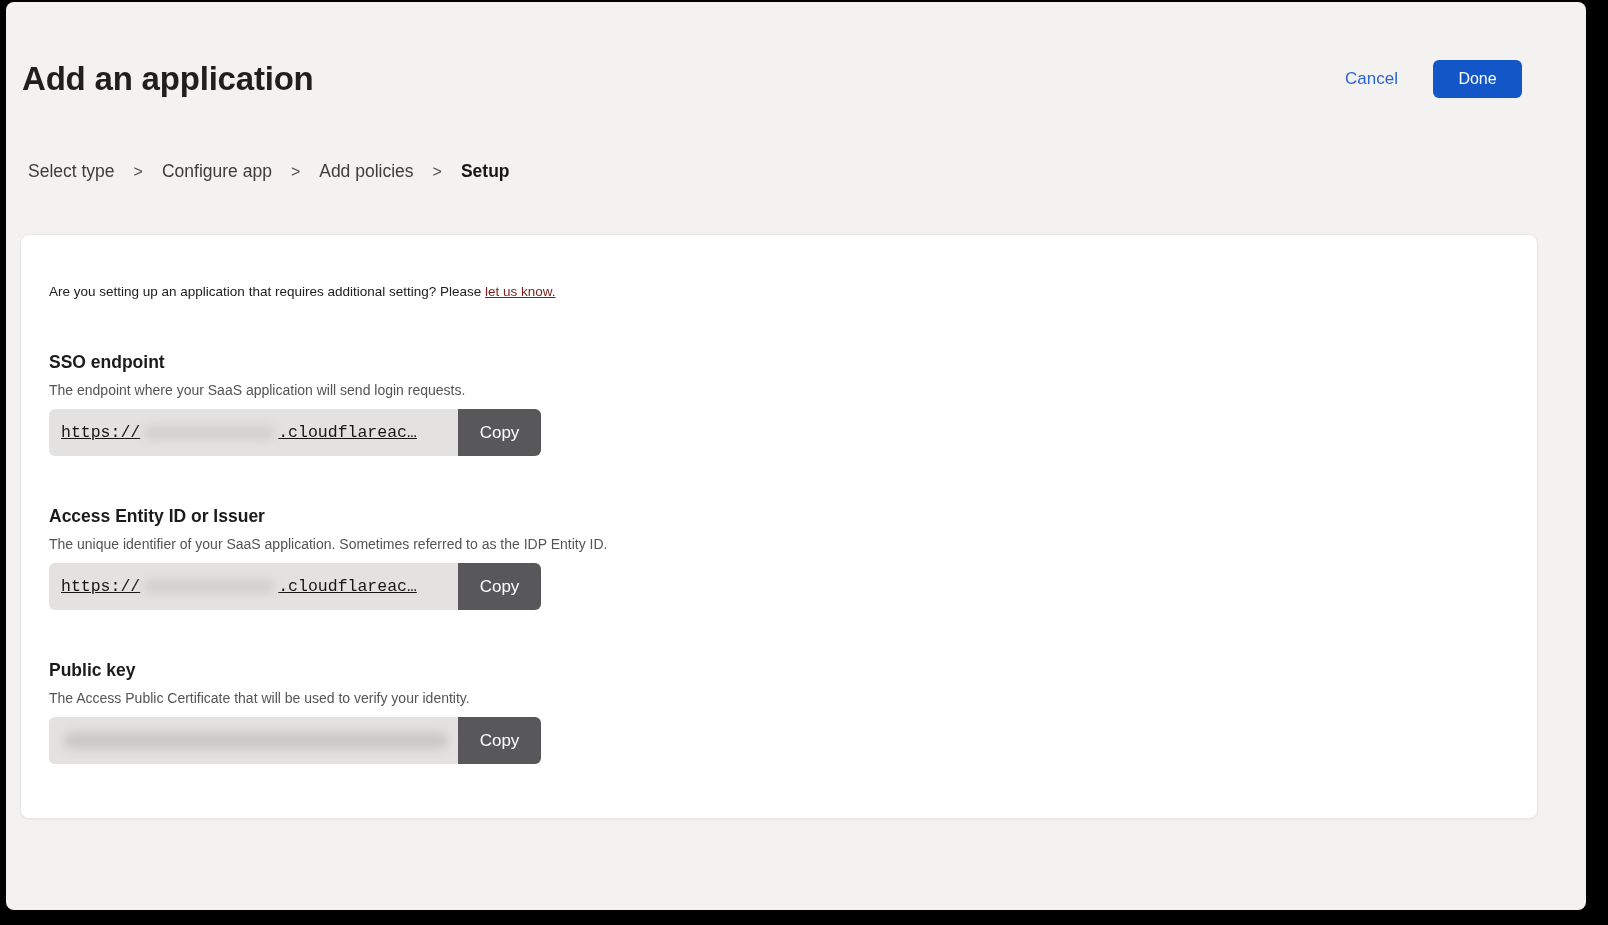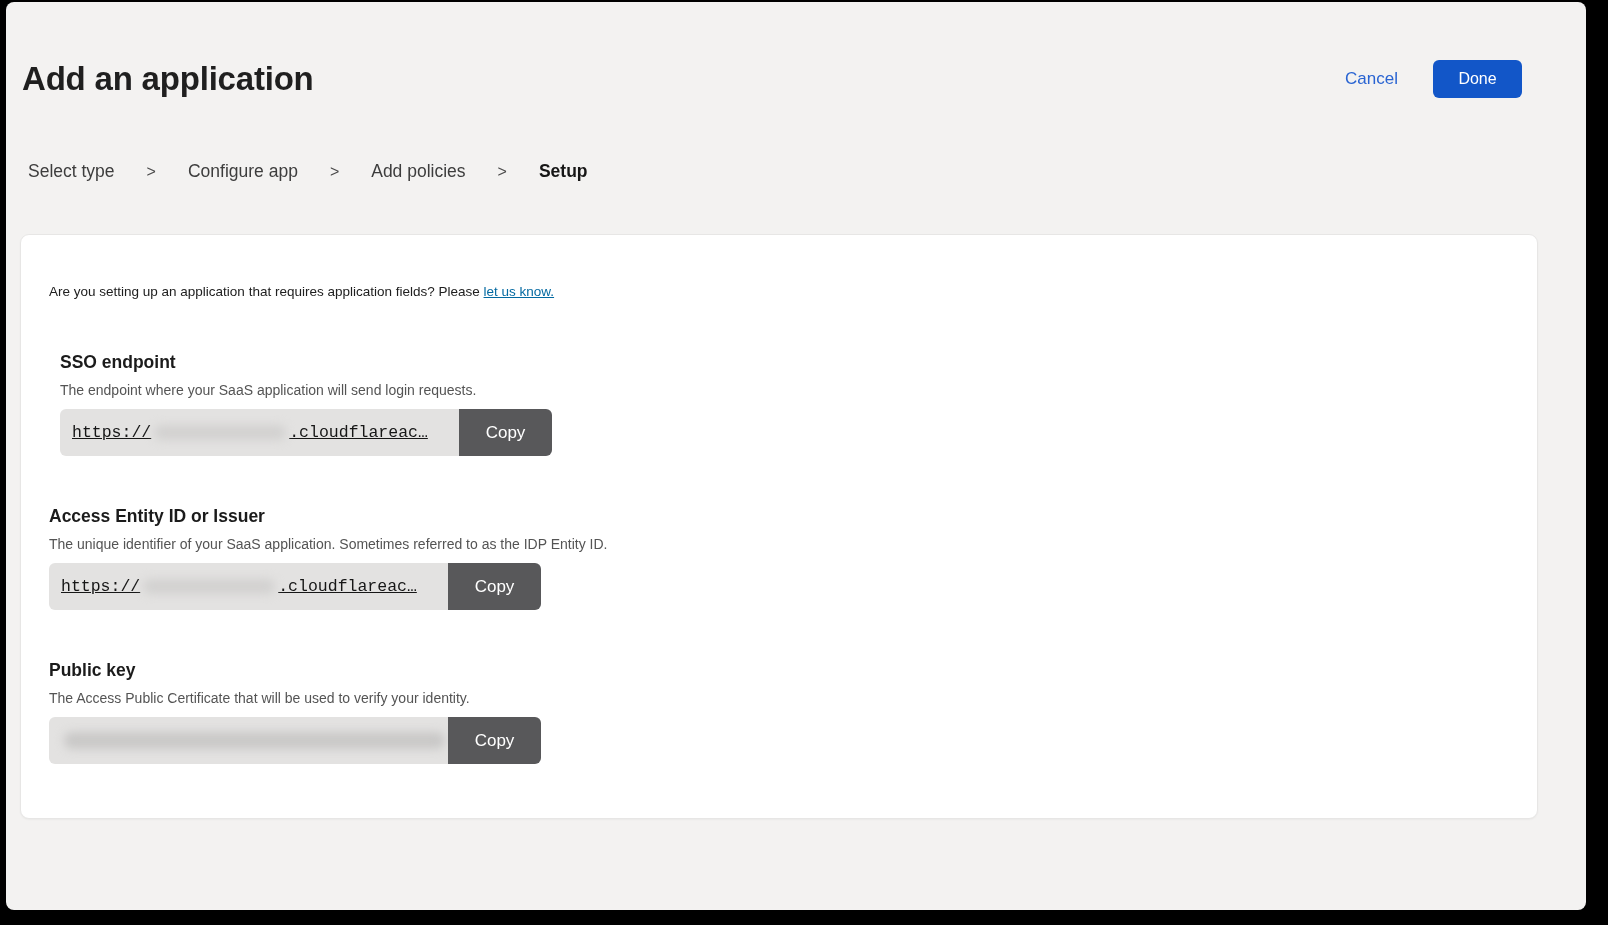--- a/index.html
+++ b/index.html
@@ -45,21 +45,21 @@
     font-size: 16px;
     font-family: "Liberation Sans", sans-serif;
     border: none;
     border-radius: 6px;
     cursor: pointer;
   }
   
   .breadcrumb {
     display: flex;
     align-items: center;
-    gap: 32px;
+    gap: 19px;
     padding-left: 22px;
     margin-top: 63px;
     font-size: 17.5px;
     color: #3d3d3d;
   }
   .breadcrumb .sep { color: #4a4a4a; font-size: 16px; }
   .breadcrumb .step { cursor: pointer; }
   .breadcrumb .step.active { font-weight: 700; color: #161616; cursor: default; }
   
   .card {
@@ -81,27 +81,27 @@
     color: #1d1d1d;
     letter-spacing: -0.1px;
   }
   .note {
     margin-top: 19px;
     margin-bottom: 53px;
     font-size: 13.5px;
     color: #202020;
   }
   .note a {
-    color: #0369a1;
+    color: #7f1d1d;
     text-decoration: underline;
     cursor: pointer;
   }
   
   .field { margin-top: 50px; }
-  .field:first-of-type { margin-top: 0; margin-left: 11px; }
+  .field:first-of-type { margin-top: 0; }
   .field-label {
     font-size: 17.5px;
     font-weight: 700;
     color: #1b1b1b;
   }
   .field-desc {
     margin-top: 9px;
     font-size: 14px;
     color: #545454;
   }
@@ -132,21 +132,21 @@
     height: 15px;
     border-radius: 8px;
     background: #d2d1d0;
     filter: blur(5px);
     margin: 0 3px;
   }
   .redact.short { width: 132px; }
   .redact.long  { width: 384px; height: 17px; background: #c9c8c7; }
   .copy-btn {
     flex: none;
-    width: 93px;
+    width: 83px;
     background: #58585a;
     color: #ffffff;
     font-size: 17px;
     font-family: "Liberation Sans", sans-serif;
     border: none;
     border-radius: 0 6px 6px 0;
     cursor: pointer;
   }
 </style>
 </head>
@@ -167,21 +167,21 @@
     <span class="sep">&gt;</span>
     <span class="step">Configure app</span>
     <span class="sep">&gt;</span>
     <span class="step">Add policies</span>
     <span class="sep">&gt;</span>
     <span class="step active">Setup</span>
   </nav>
 
   <div class="card">
     <p class="note">
-      <span>Are you setting up an application that requires application fields? Please </span><a>let us know.</a>
+      <span>Are you setting up an application that requires additional setting? Please </span><a>let us know.</a>
     </p>
 
     <div class="field">
       <h3 class="field-label">SSO endpoint</h3>
       <p class="field-desc">The endpoint where your SaaS application will send login requests.</p>
       <div class="value-row">
         <div class="value-box">
           <span class="mono">https://</span>
           <span class="redact short"></span>
           <span class="mono">.cloudflareac…</span>

